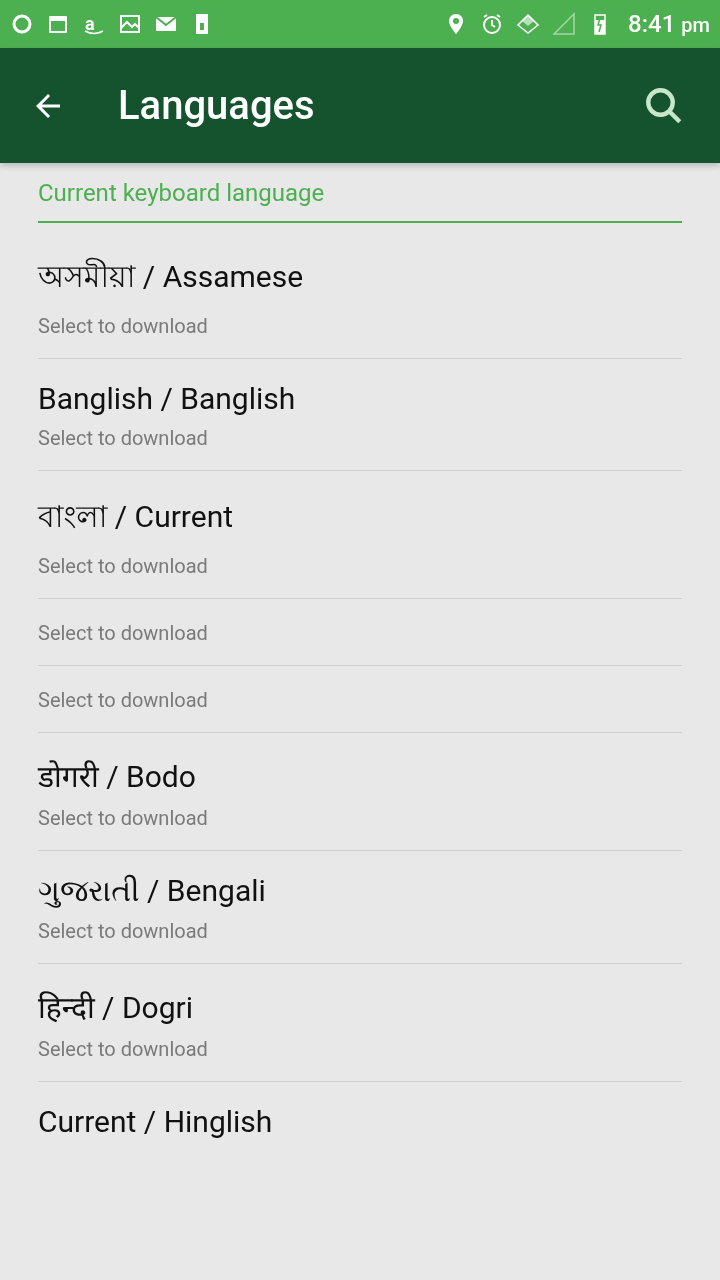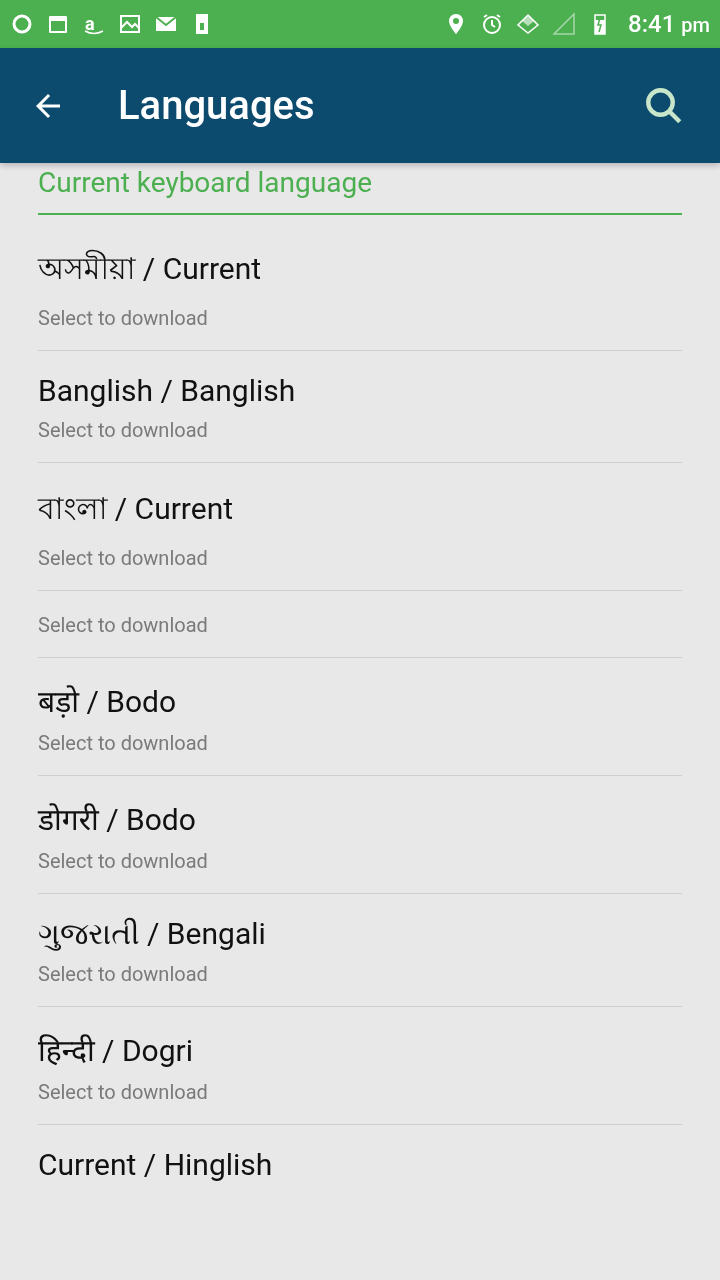--- a/index.html
+++ b/index.html
@@ -32,21 +32,21 @@
   .status-time {
     font-size: 24px;
     font-weight: 500;
     margin-left: 4px;
   }
   .status-time .ampm {
     font-size: 20px;
   }
   .app-bar {
     height: 115px;
-    background: #0c4a6e;
+    background: #14532d;
     display: flex;
     align-items: center;
     padding: 0 28px;
     box-shadow: 0 3px 6px rgba(0,0,0,0.2);
     position: relative;
     z-index: 2;
   }
   .back-btn {
     display: flex;
     align-items: center;
@@ -68,22 +68,22 @@
     justify-content: center;
     width: 56px;
     height: 56px;
   }
   .search-btn svg { width: 42px; height: 42px; fill: none; stroke: #c8e6c9; stroke-width: 2.5; }
   .content {
     padding: 0 0 0 0;
   }
   .section-header {
     color: #4caf50;
-    font-size: 28px;
-    padding: 3px 38px 14px 38px;
+    font-size: 24px;
+    padding: 16px 38px 14px 38px;
     border-bottom: 2px solid #4caf50;
     margin: 0 38px 8px 38px;
     padding-left: 0;
     padding-right: 0;
   }
   .lang-list {
     padding: 0 38px;
   }
   .lang-item {
     padding: 22px 0 20px 0;
@@ -170,36 +170,35 @@
         <circle cx="10" cy="10" r="7"></circle>
         <path d="M15 15 L21 21"></path>
       </svg>
   </div>
 </div>
 
 <div class="content">
   <div class="section-header">Current keyboard language</div>
   <div class="lang-list" id="lang-list">
       <div class="lang-item">
-        <div class="lang-name">অসমীয়া / Current</div>
+        <div class="lang-name">অসমীয়া / Assamese</div>
         <div class="lang-sub">Select to download</div>
       </div>
       <div class="lang-item">
         <div class="lang-name">Banglish / Banglish</div>
         <div class="lang-sub">Select to download</div>
       </div>
       <div class="lang-item">
         <div class="lang-name">বাংলা / Current</div>
         <div class="lang-sub">Select to download</div>
       </div>
       <div class="lang-item">
         <div class="lang-sub">Select to download</div>
       </div>
       <div class="lang-item">
-        <div class="lang-name">बड़ो / Bodo</div>
         <div class="lang-sub">Select to download</div>
       </div>
       <div class="lang-item">
         <div class="lang-name">डोगरी / Bodo</div>
         <div class="lang-sub">Select to download</div>
       </div>
       <div class="lang-item">
         <div class="lang-name">ગુજરાતી / Bengali</div>
         <div class="lang-sub">Select to download</div>
       </div>

